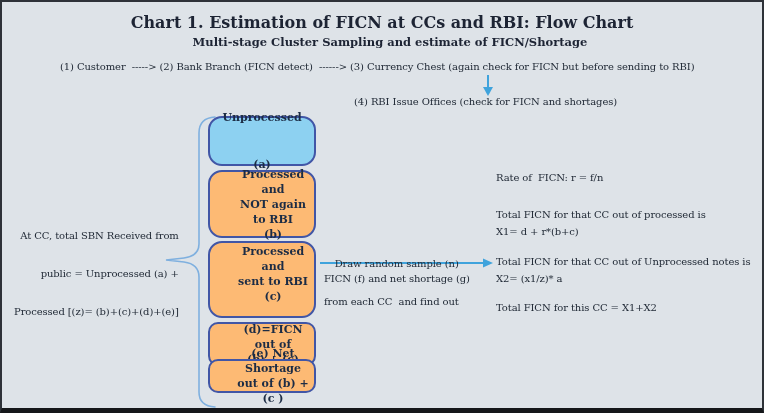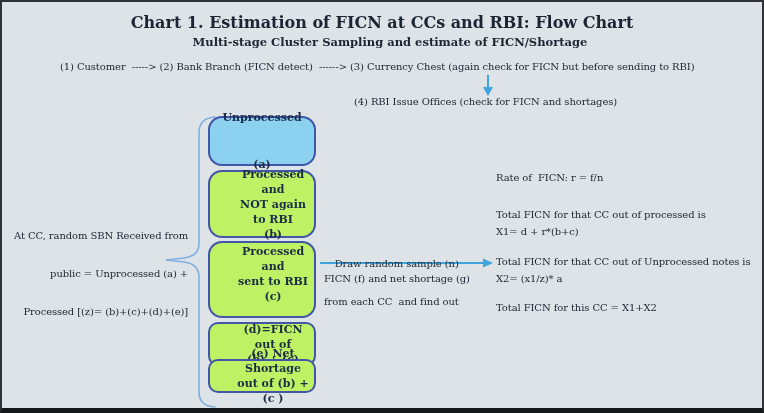--- a/index.html
+++ b/index.html
@@ -57,21 +57,21 @@
     flex-direction: column;
     align-items: center;
     justify-content: center;
     text-align: center;
     font-size: 11px;
     font-weight: bold;
     color: #1c2c45;
     line-height: 15px;
   }
   .box-blue  { background: #8dd1f1; gap: 32px; }
-  .box-green { background: #bef264; padding-left: 22px; }
+  .box-green { background: #fdba74; padding-left: 22px; }
   .box-a { top: 114px; height: 50px; }
   .box-b { top: 168px; height: 68px; }
   .box-c { top: 239px; height: 77px; padding-bottom: 12px; }
   .box-d { top: 320px; height: 44px; border-radius: 10px; }
   .box-e { top: 357px; height: 34px; border-radius: 10px; }
   .note-line { line-height: 16px; }
 </style>
 </head>
 <body>
 
@@ -116,21 +116,21 @@
   <div class="box box-green box-d">
     <div>(d)=FICN out of</div>
     <div>(b) + (c)</div>
   </div>
   <div class="box box-green box-e">
     <div>(e) Net Shortage</div>
     <div>out of (b) + (c )</div>
   </div>
 
   <div class="txt" style="left:12px; top:204px;">
-    <div class="note-line">At CC, random SBN Received from</div>
+    <div class="note-line">At CC, total SBN Received from</div>
     <div class="note-line">public = Unprocessed (a) +</div>
     <div class="note-line">Processed [(z)= (b)+(c)+(d)+(e)]</div>
   </div>
 
   <div class="txt" style="left:322px; top:232px;">
     <div class="note-line">Draw random sample (n)</div>
     <div class="note-line">from each CC  and find out</div>
   </div>
   <div class="txt" style="left:322px; top:271px;">FICN (f) and net shortage (g)</div>
 

